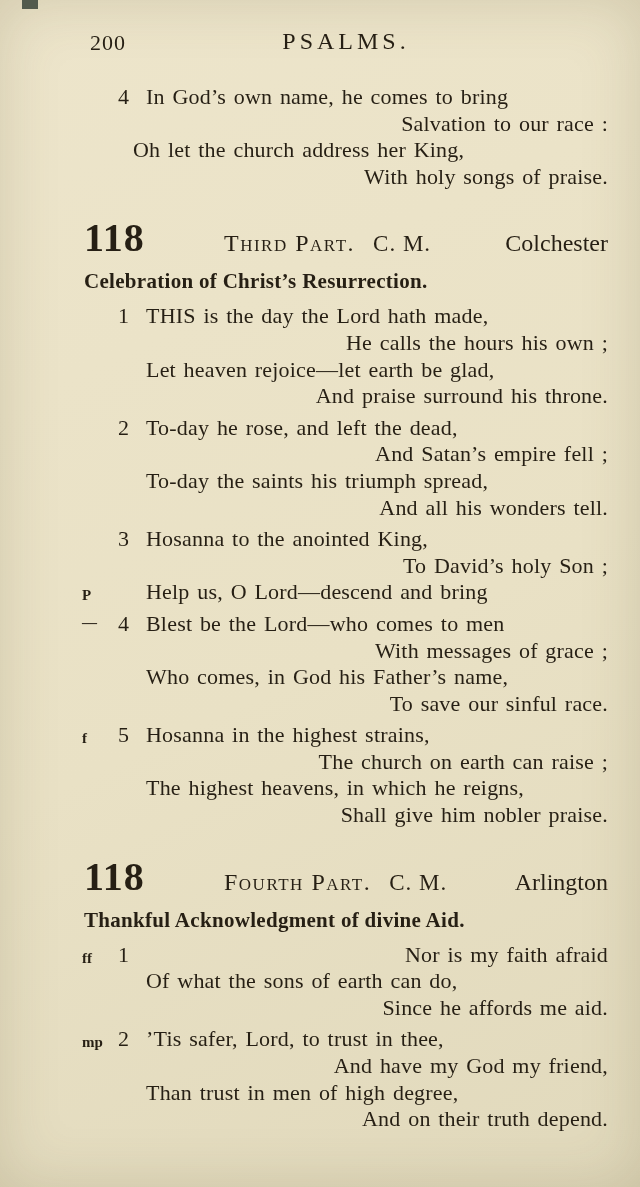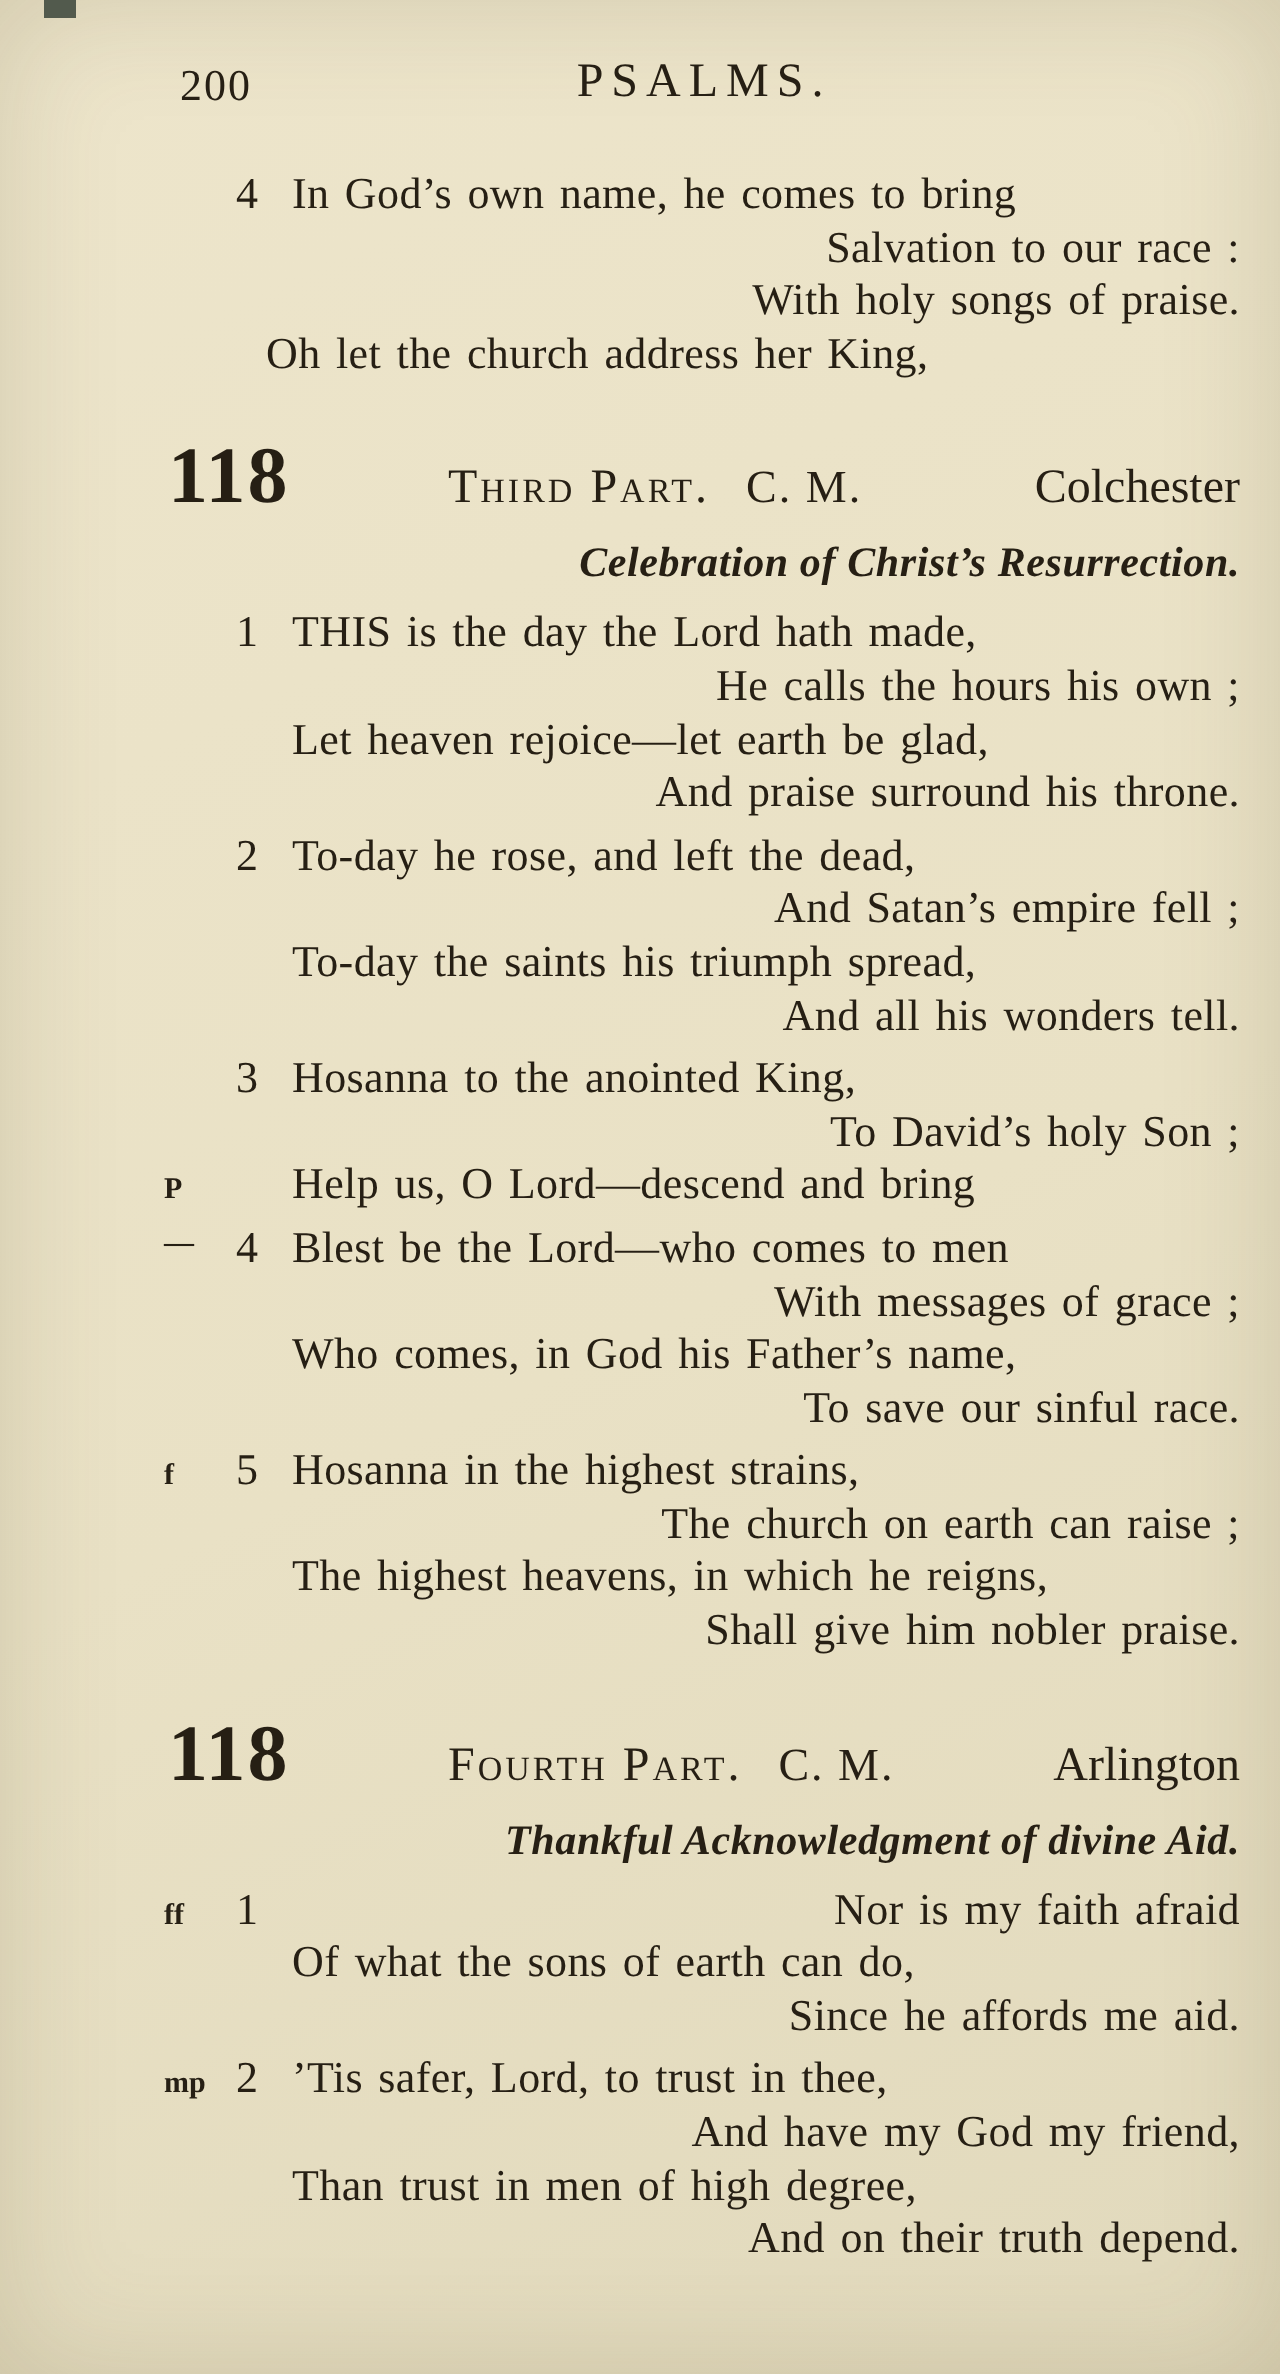--- a/index.html
+++ b/index.html
@@ -6,21 +6,21 @@
   html,body { width:640px; height:1187px; }
   body {
     font-family:"Liberation Serif","DejaVu Serif",serif;
     background:linear-gradient(155deg,#ede5cb 0%,#e9e1c5 55%,#e1d9bc 100%);
     color:#261f14;
     overflow:hidden;
   }
   .page {
     position:relative;
     width:100%; height:100%;
-    padding:28px 20px 0 84px;
+    padding:28px 32px 0 84px;
     box-shadow:inset 0 0 60px rgba(90,75,40,0.18);
   }
   .scan-artifact {
     position:absolute; left:22px; top:0; width:16px; height:9px;
     background:#39443a; opacity:0.85;
   }
   .header { position:relative; height:30px; margin-bottom:26px; }
   .page-num { position:absolute; left:6px; top:2px; font-size:22px; letter-spacing:1px; }
   .running-title { position:absolute; left:0; right:0; top:0; text-align:center; font-size:24px; letter-spacing:4px; }
 
@@ -45,21 +45,21 @@
   .hymn-heading {
     display:flex; align-items:baseline;
     margin-top:24px; margin-bottom:6px;
   }
   .hymn-number { font-size:40px; font-weight:bold; letter-spacing:1px; width:140px; flex:0 0 auto; }
   .hymn-part { font-variant:small-caps; font-size:24px; letter-spacing:1.5px; }
   .hymn-meter { font-size:23px; margin-left:18px; letter-spacing:1px; }
   .hymn-tune { font-size:24px; margin-left:auto; }
 
   .subtitle {
-    text-align:right; font-style:italic; font-weight:bold;
+    text-align:left; font-weight:bold;
     font-size:21px; line-height:28px; margin-bottom:8px;
     letter-spacing:0.3px;
   }
 </style>
 </head>
 <body>
 
 <div class="page">
   <div class="scan-artifact"></div>
 
@@ -69,25 +69,25 @@
   </div>
 
   <div class="verse">
     <div class="vline odd">
       <span class="vnum">4</span>
       <span>In God’s own name, he comes to bring</span>
     </div>
     <div class="vline even">
       <span>Salvation to our race :</span>
     </div>
-    <div class="vline even">
-      <span>With holy songs of praise.</span>
-    </div>
     <div class="vline shallow">
       <span>Oh let the church address her King,</span>
+    </div>
+    <div class="vline even">
+      <span>With holy songs of praise.</span>
     </div>
   </div>
 
   <div class="hymn-heading">
     <span class="hymn-number">118</span>
     <span class="hymn-part">Third Part.</span>
     <span class="hymn-meter">C. M.</span>
     <span class="hymn-tune">Colchester</span>
   </div>
   <div class="subtitle">Celebration of Christ’s Resurrection.</div>

